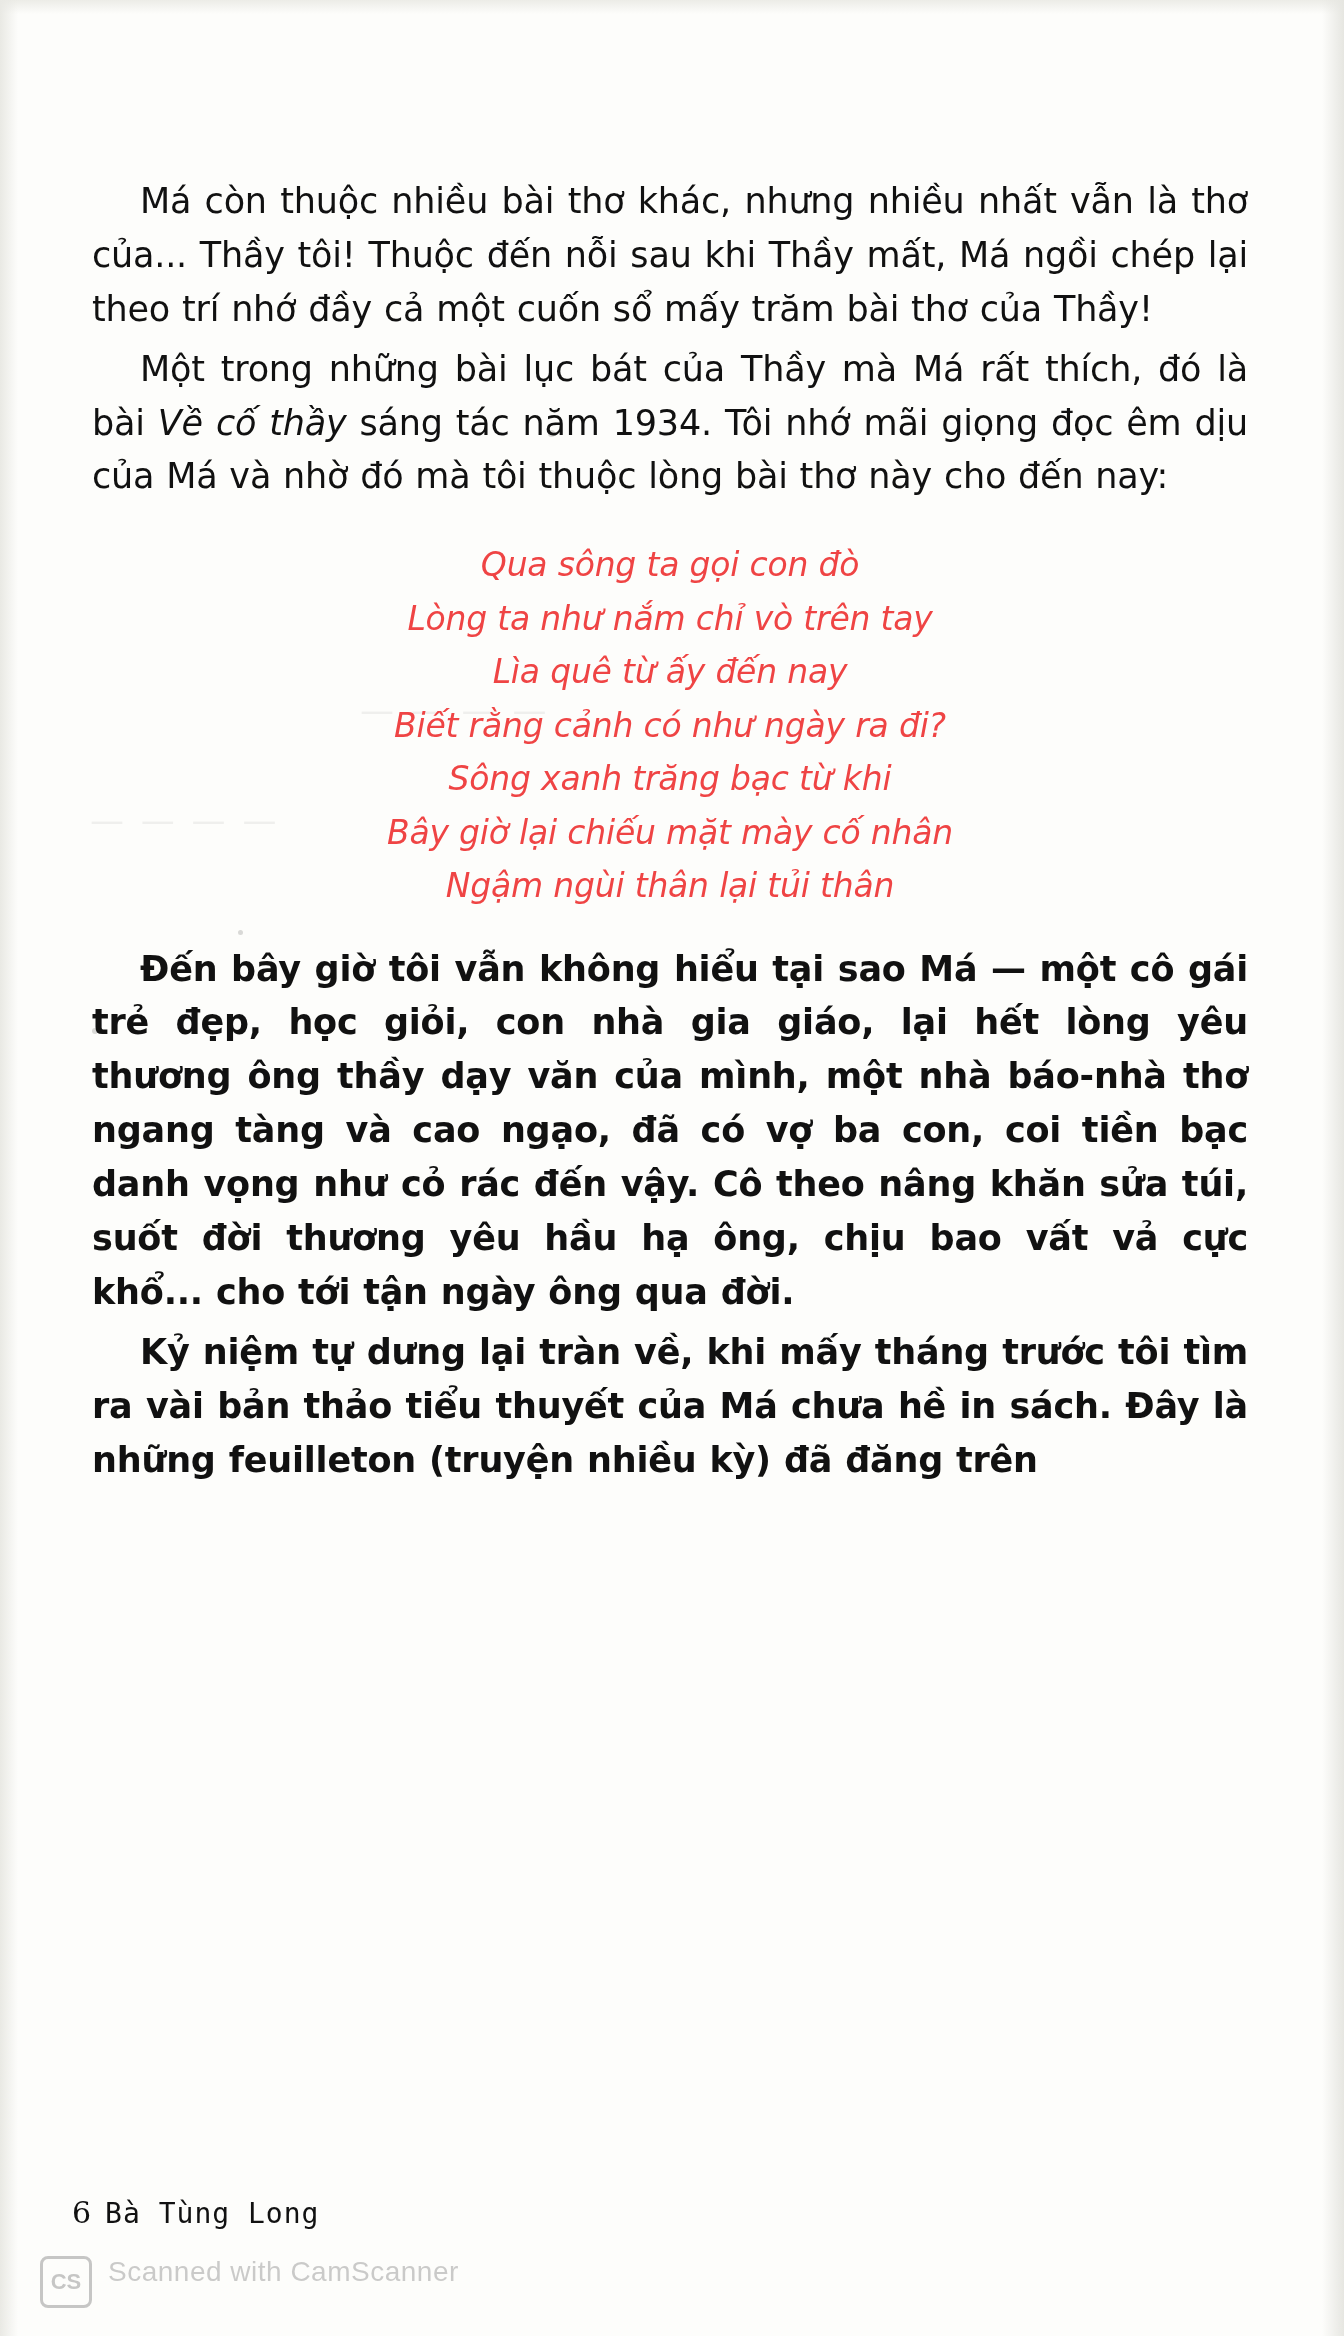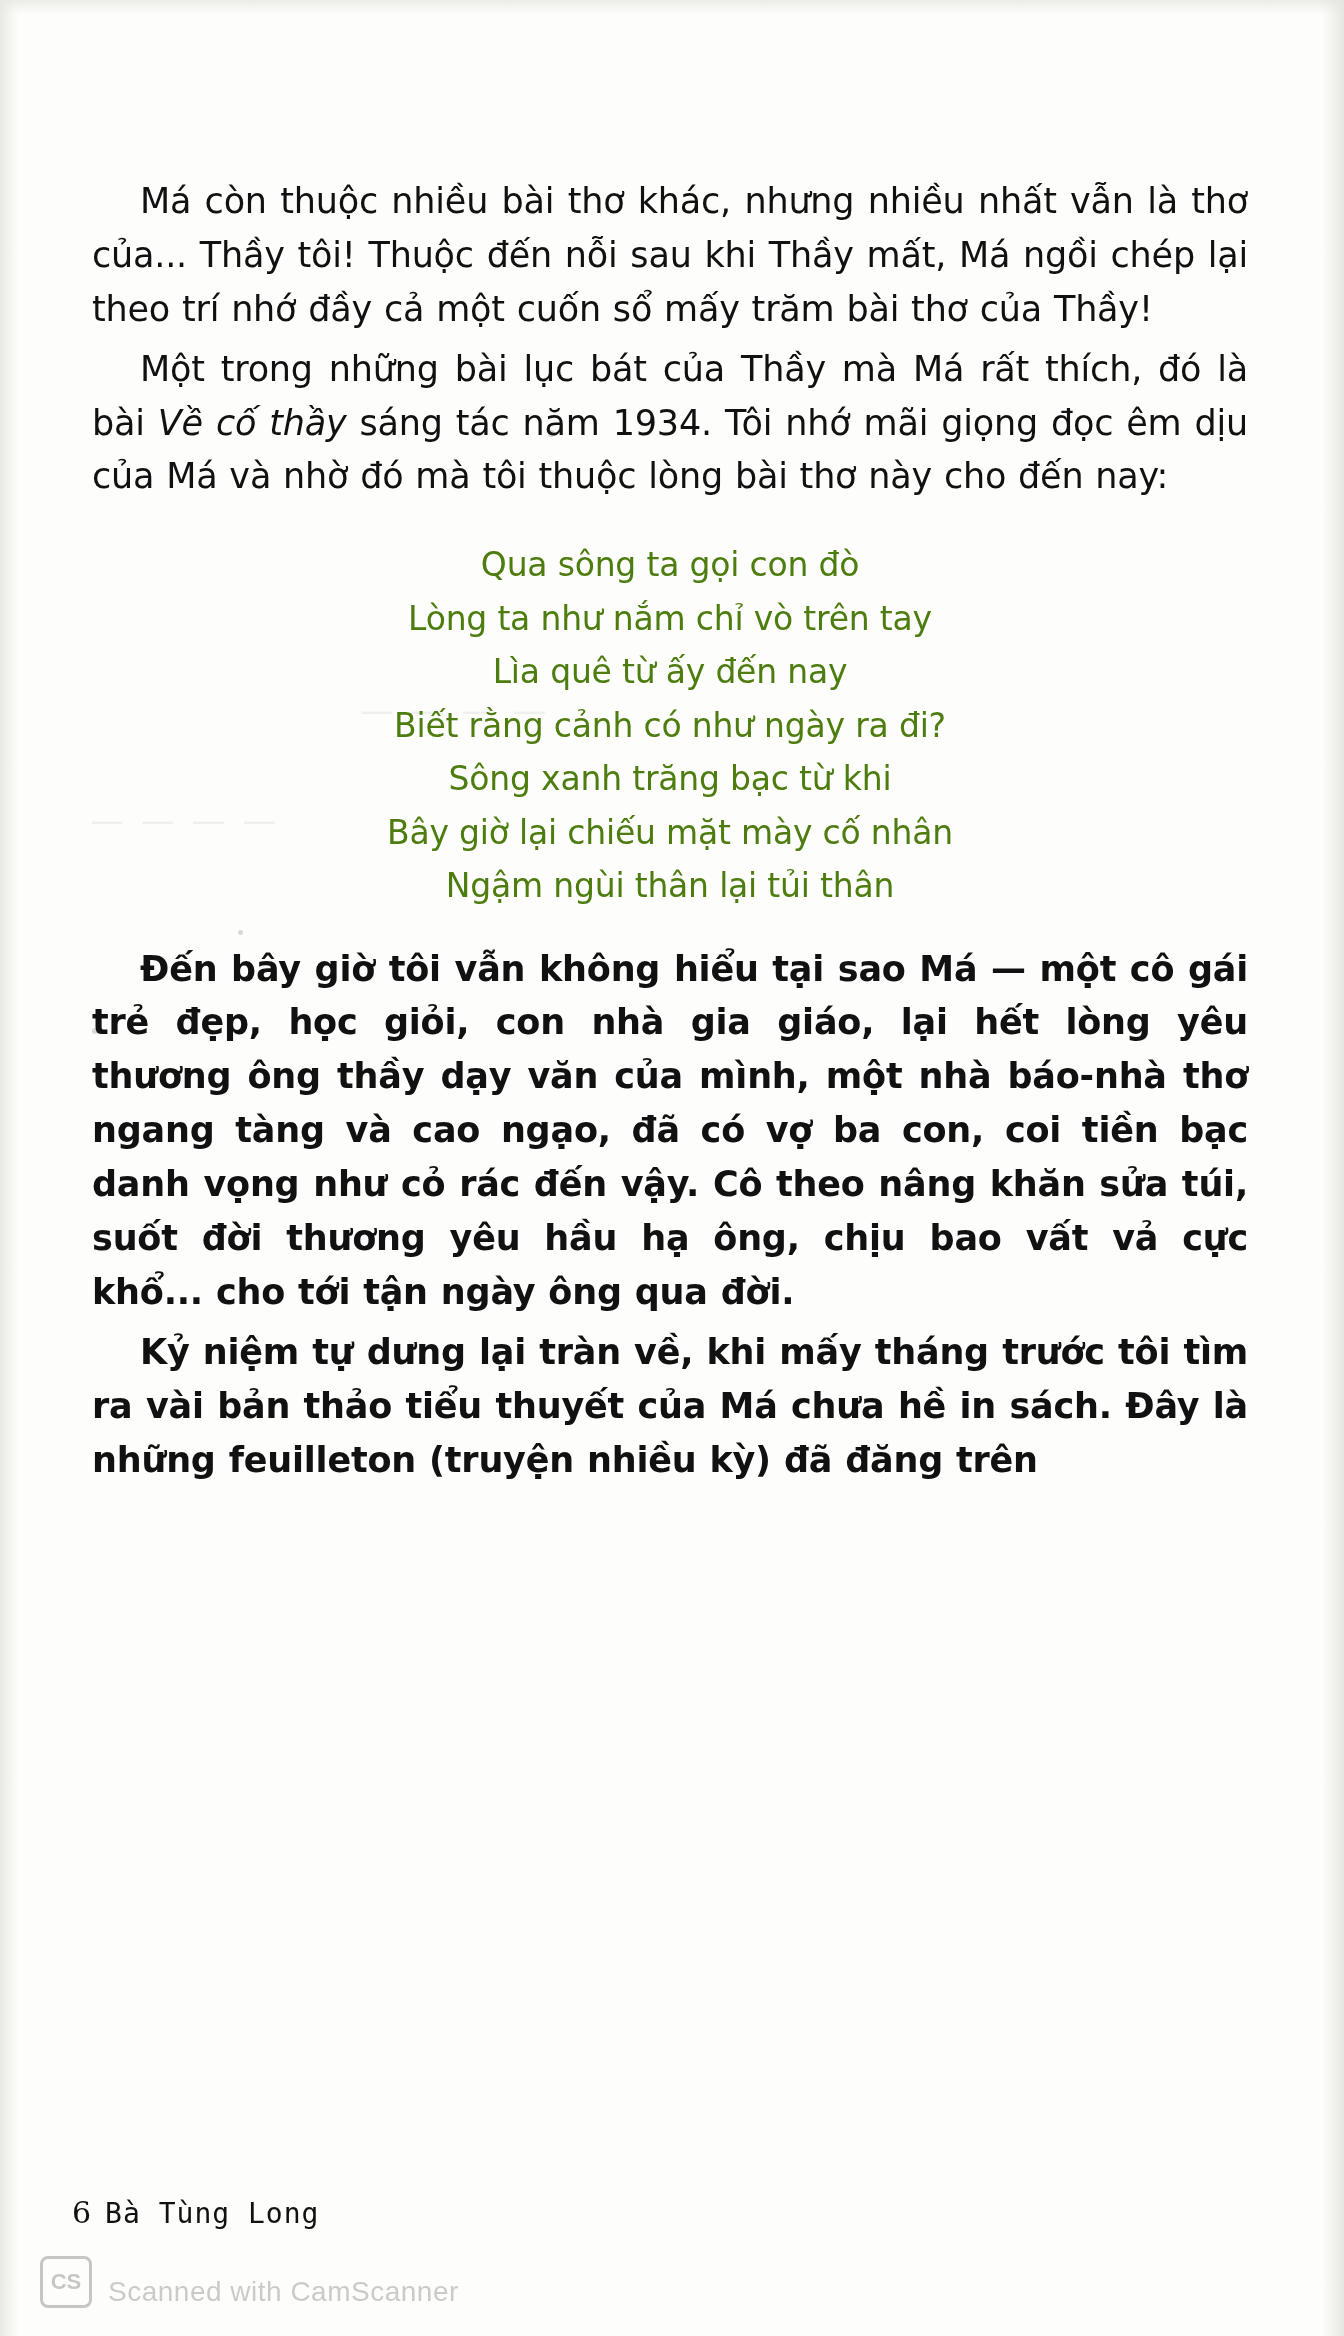--- a/index.html
+++ b/index.html
@@ -59,22 +59,23 @@
   }
   .title-italic {
     font-style: italic;
   }
   .poem {
     margin: 34px 0 30px 0;
     text-align: center;
   }
   .poem-line {
     font-size: 33px;
+    font-style: italic;
     line-height: 1.62;
-    color: #4d7c0f;
+    color: #ef4444;
     letter-spacing: -0.2px;
   }
   .body-block {
     margin-top: 15px;
     font-weight: bold;
   }
   .footer {
     position: absolute;
     left: 72px;
     bottom: 106px;
@@ -93,21 +94,21 @@
     font-weight: normal;
     color: #111;
     letter-spacing: 1px;
   }
   
   .watermark {
     position: absolute;
     left: 40px;
     bottom: 28px;
     display: flex;
-    align-items: flex-end;
+    align-items: flex-start;
     gap: 16px;
     opacity: 0.38;
     pointer-events: none;
   }
   .cs-logo {
     width: 46px;
     height: 46px;
     border: 3px solid #6f6f6f;
     border-radius: 8px;
     display: flex;

